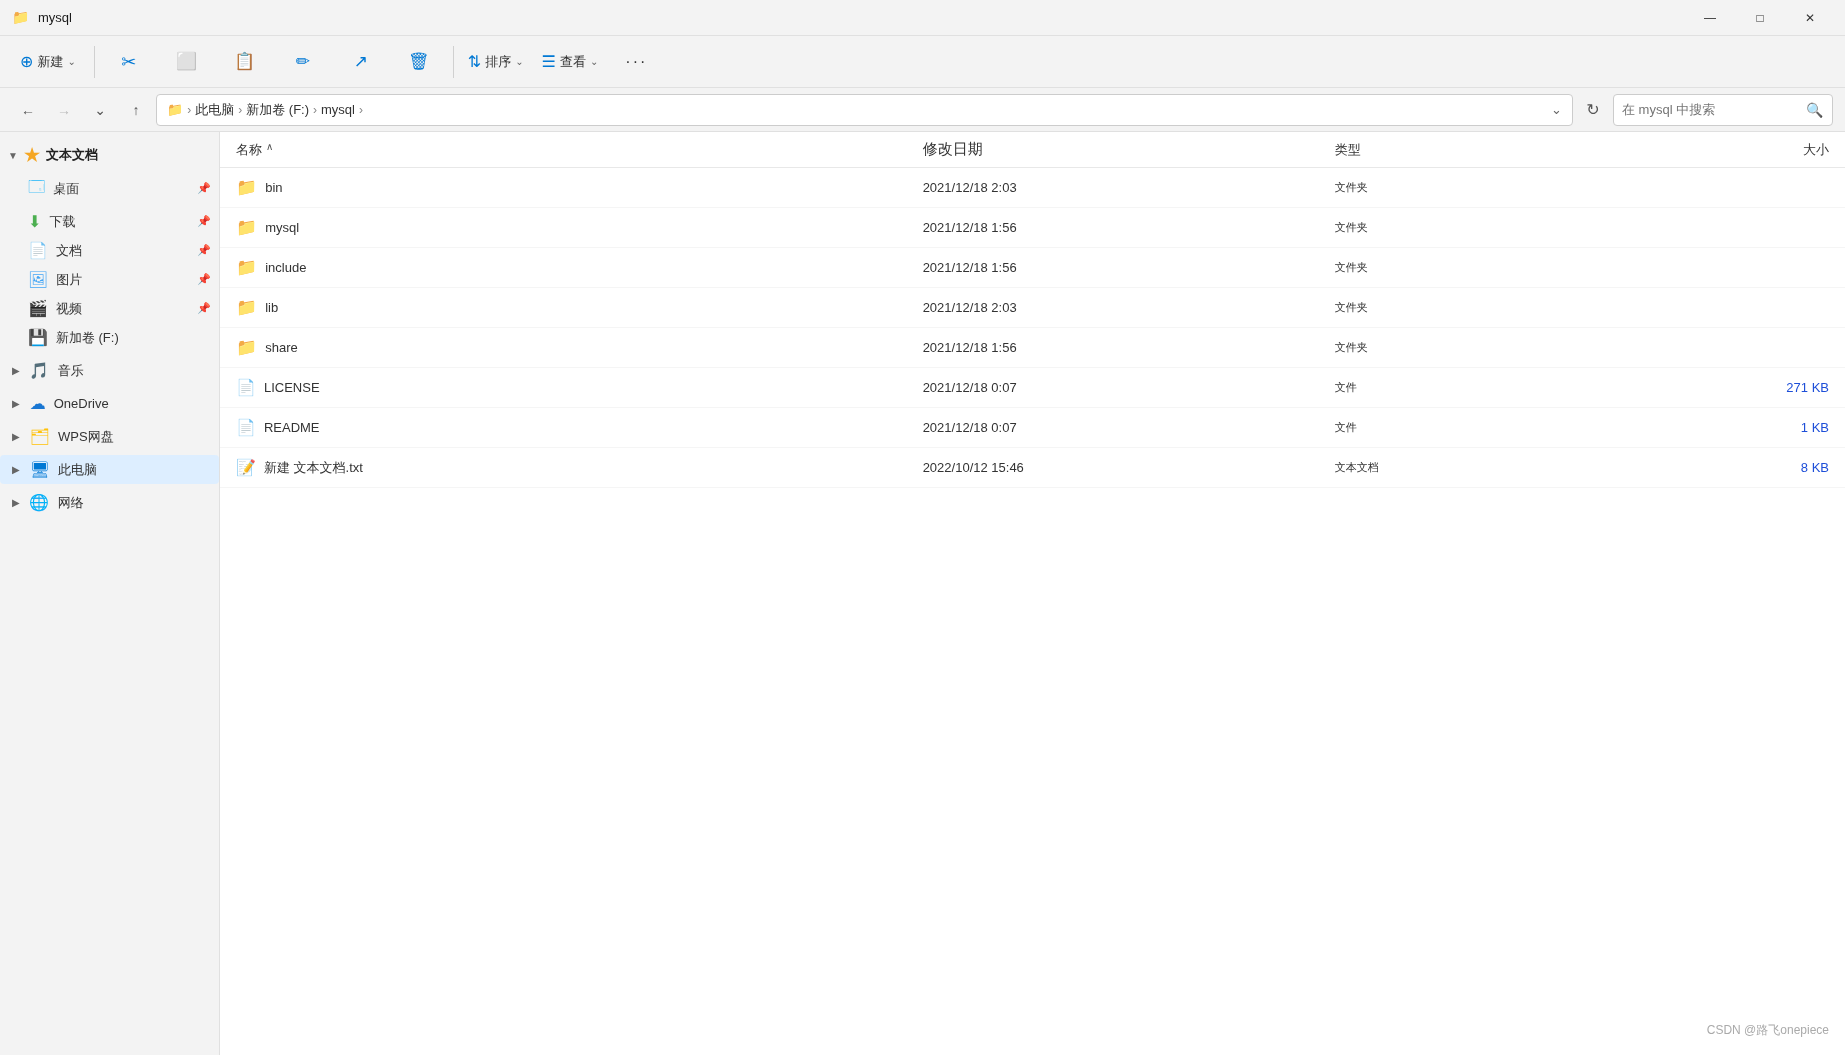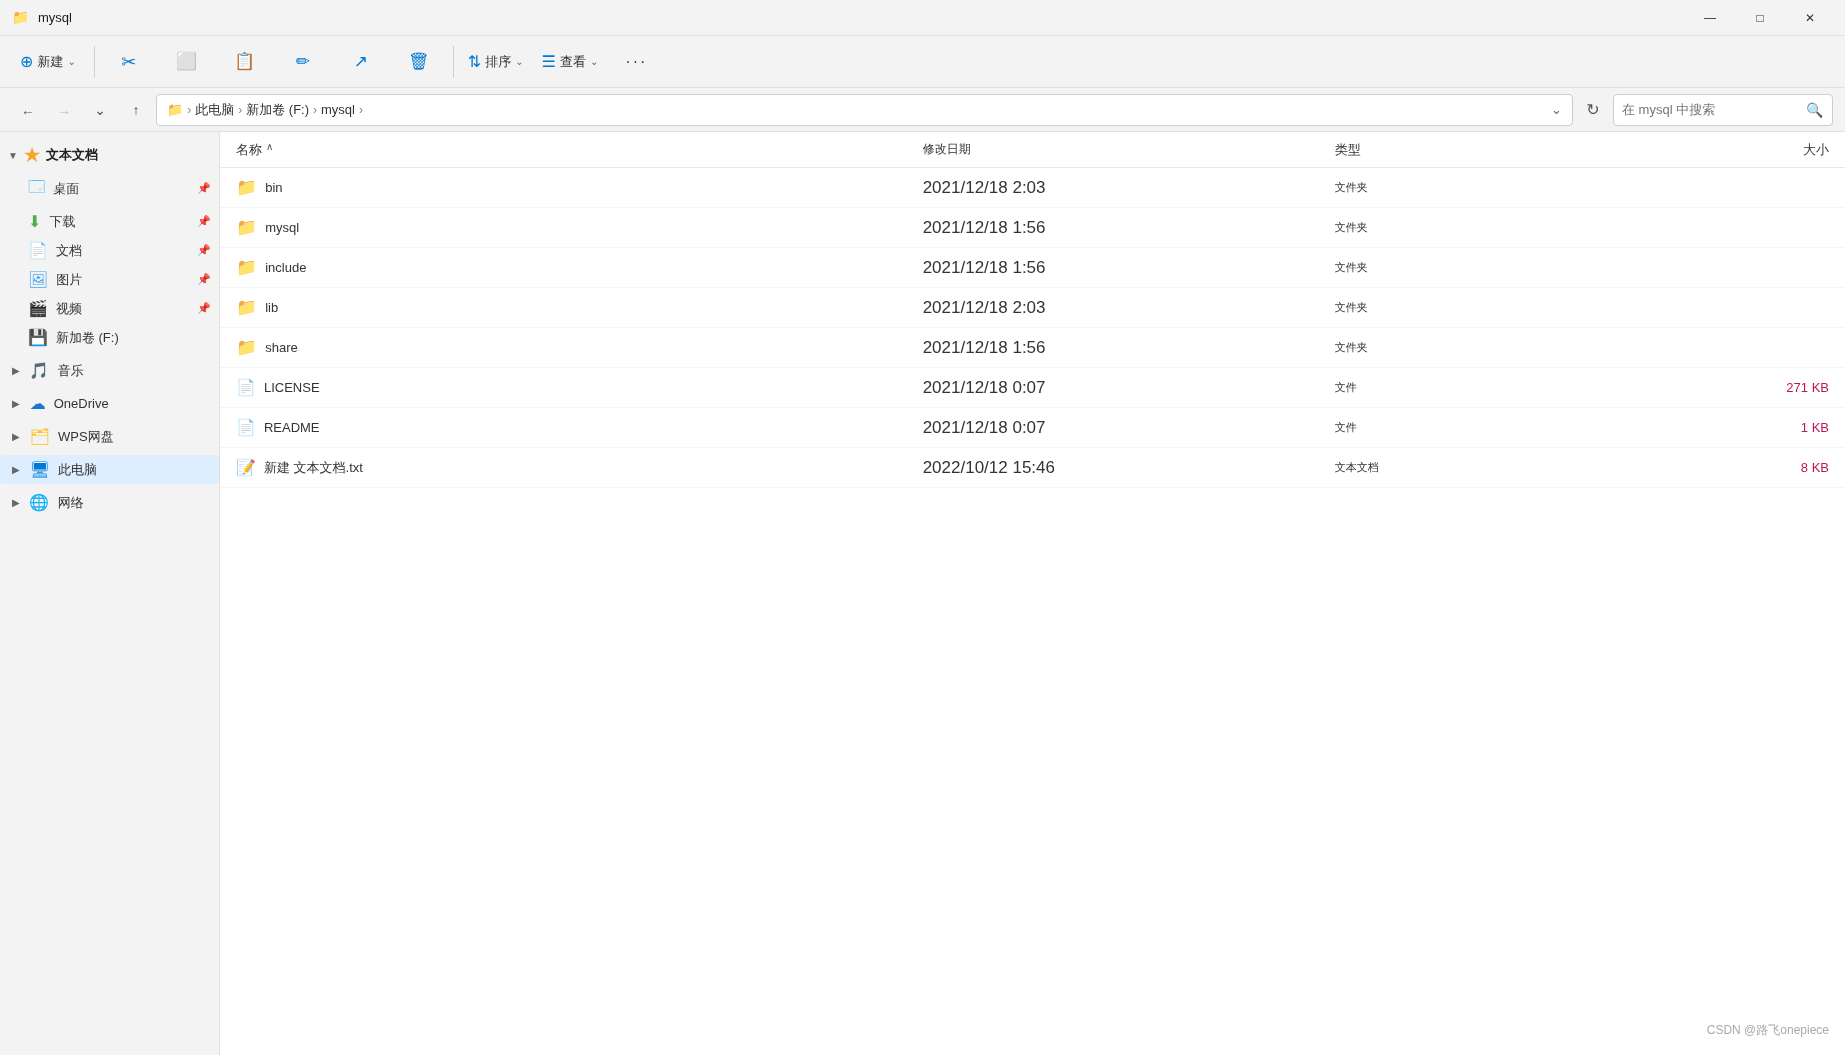--- a/index.html
+++ b/index.html
@@ -243,43 +243,43 @@
       padding: 0 16px;
       height: 36px;
       border-bottom: 1px solid #e8e8e8;
       position: sticky;
       top: 0;
       background: #fff;
       z-index: 1;
     }
     .col-sort-arrow { font-size: 10px; color: #555; margin-left: 4px; }
     .col-name { flex: 2.5; font-size: 13px; color: #333; font-weight: 500; cursor: pointer; display: flex; align-items: flex-start; }
-    .col-date { flex: 1.5; font-size: 12px; color: #333; font-weight: 500; }
+    .col-date { flex: 1.5; font-size: 15px; color: #333; font-weight: 500; }
     .col-type { flex: 1; font-size: 13px; color: #333; font-weight: 500; }
     .col-size { flex: 0.8; font-size: 13px; color: #333; font-weight: 500; text-align: right; }
 
     .file-row {
       display: flex;
       align-items: center;
       padding: 0 16px;
       height: 40px;
       border-bottom: 1px solid #f5f5f5;
       cursor: pointer;
     }
     .file-name-cell {
       flex: 2.5;
       display: flex;
       align-items: center;
       gap: 8px;
       font-size: 13px;
       color: #333;
     }
-    .file-date-cell { flex: 1.5; font-size: 17px; color: #333; }
+    .file-date-cell { flex: 1.5; font-size: 13px; color: #333; }
     .file-type-cell { flex: 1; font-size: 11px; color: #333; }
-    .file-size-cell { flex: 0.8; font-size: 13px; color: #be185d; text-align: right; }
+    .file-size-cell { flex: 0.8; font-size: 13px; color: #1d4ed8; text-align: right; }
 
     .folder-icon-sm { color: #ffc107; font-size: 17px; }
     .file-icon-sm { color: #aaa; font-size: 16px; }
     .txt-icon-sm { color: #5c9bd1; font-size: 16px; }
 
     
     .watermark {
       position: fixed;
       bottom: 16px;
       right: 16px;

